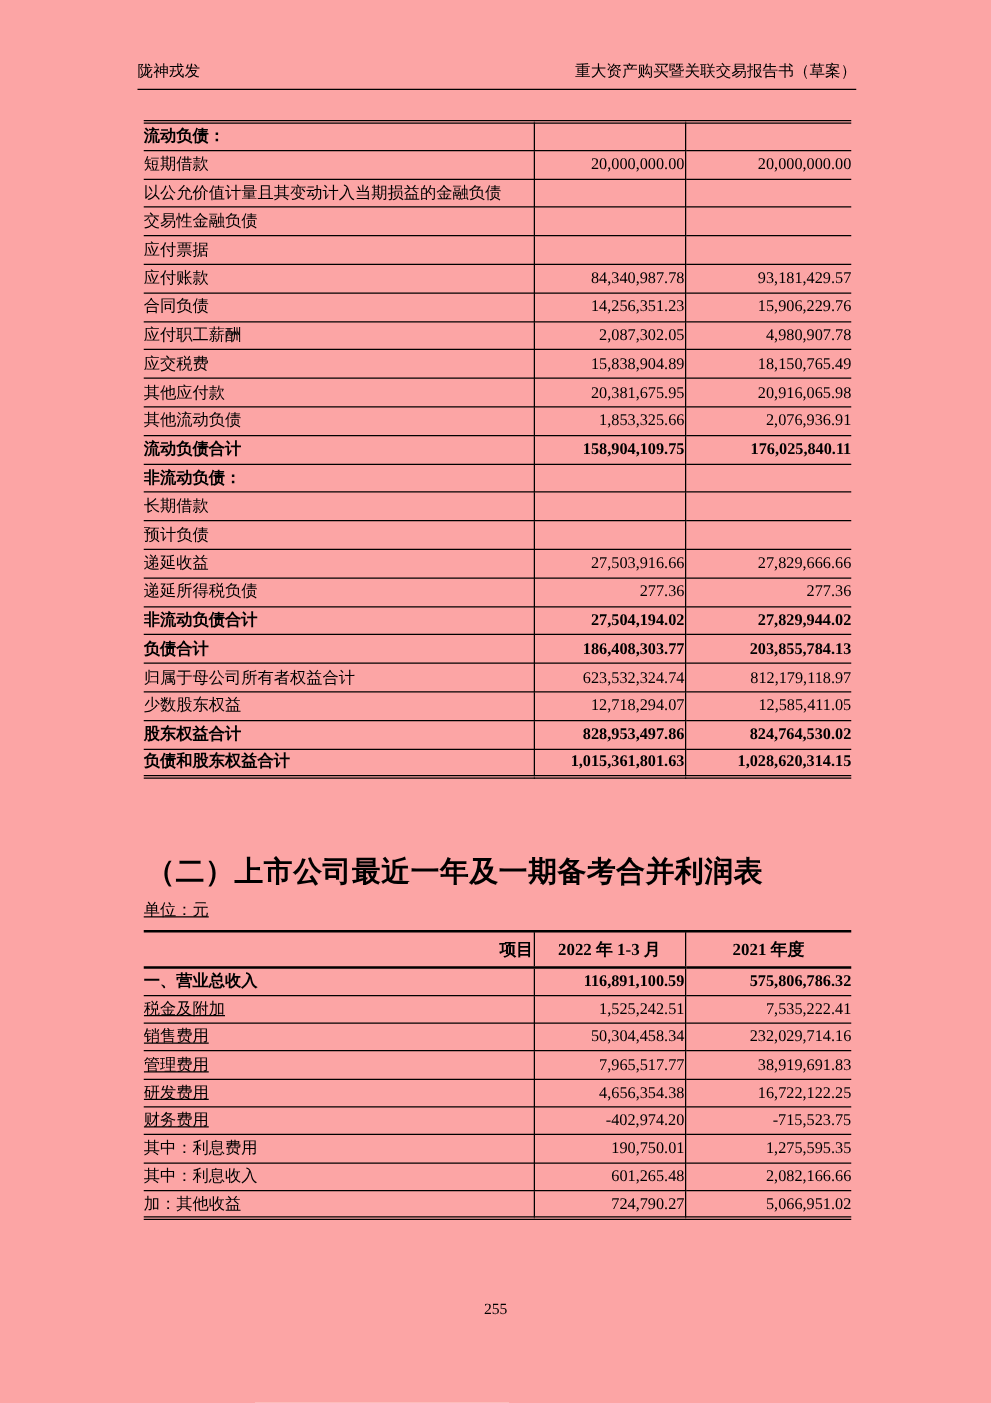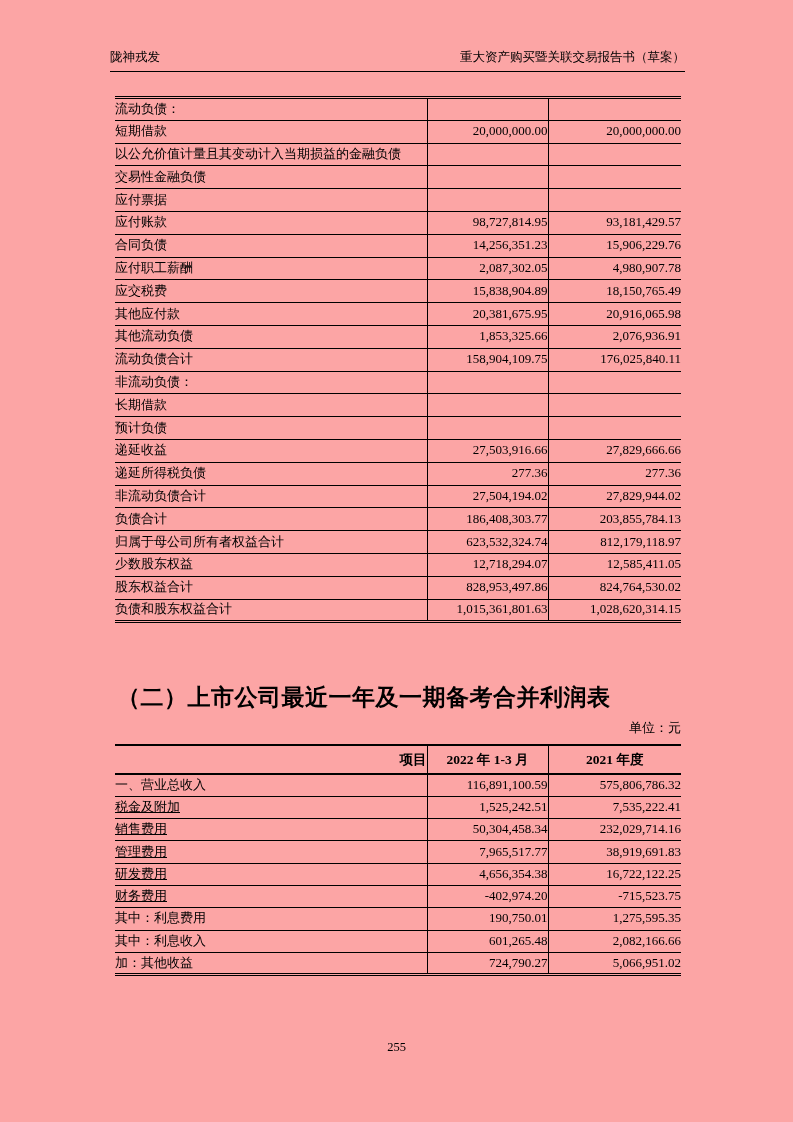--- a/index.html
+++ b/index.html
@@ -31,32 +31,32 @@
   .t2 td { height: 22.3px; }
   .fin-table tbody tr:last-child td { border-bottom: none; }
 
   .c1 { text-align: left;  padding-left: 6px;  border-right: 1px solid #000; }
   .c2 { text-align: right; padding-right: 7px; border-right: 1px solid #000; }
   .c3 { text-align: right; padding-right: 7px; }
 
   .t2 th { height: 29px; font-weight: bold; font-size: 13.5px; text-align: center; border-bottom: 2px solid #000; }
   .t2 th.c1, .t2 th.c2 { border-right: 1px solid #000; }
 
-  .bold td { font-weight: normal; }
+  .bold td { font-weight: bold; }
   .ind1 { padding-left: 32px; text-decoration: underline; }
   .ind2 { padding-left: 45px; }
 
   .section-title {
     position: absolute; top: 682px; left: 117px; margin: 0;
     font-family: "Liberation Sans", "DejaVu Sans", sans-serif;
     font-weight: bold; font-size: 23px; letter-spacing: 0.5px;
   }
   .unit-label {
     position: absolute; top: 719px; left: 115px; width: 566px;
-    text-align: right; font-size: 13px;
+    text-align: left; font-size: 13px; text-decoration: underline;
   }
   .page-number {
     position: absolute; top: 1040px; left: 0; width: 793px;
     text-align: center; font-size: 12.5px;
   }
 </style>
 </head>
 <body>
 
 <div class="page">
@@ -93,21 +93,21 @@
           <td class="c2"></td>
           <td class="c3"></td>
         </tr>
         <tr>
           <td class="c1">应付票据</td>
           <td class="c2"></td>
           <td class="c3"></td>
         </tr>
         <tr>
           <td class="c1">应付账款</td>
-          <td class="c2">98,727,814.95</td>
+          <td class="c2">84,340,987.78</td>
           <td class="c3">93,181,429.57</td>
         </tr>
         <tr>
           <td class="c1">合同负债</td>
           <td class="c2">14,256,351.23</td>
           <td class="c3">15,906,229.76</td>
         </tr>
         <tr>
           <td class="c1">应付职工薪酬</td>
           <td class="c2">2,087,302.05</td>

